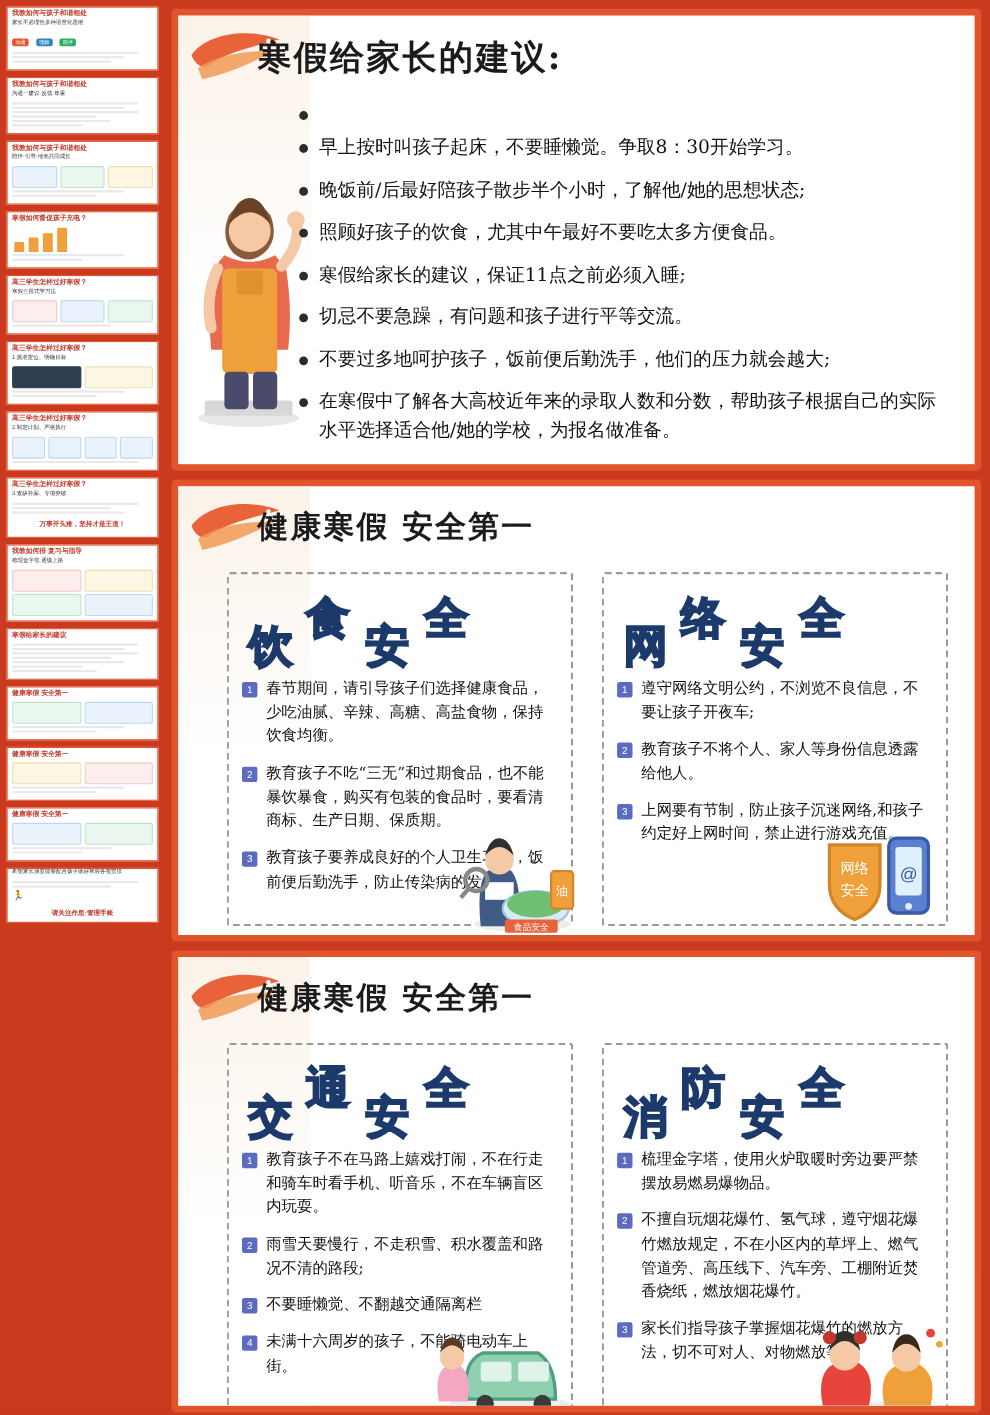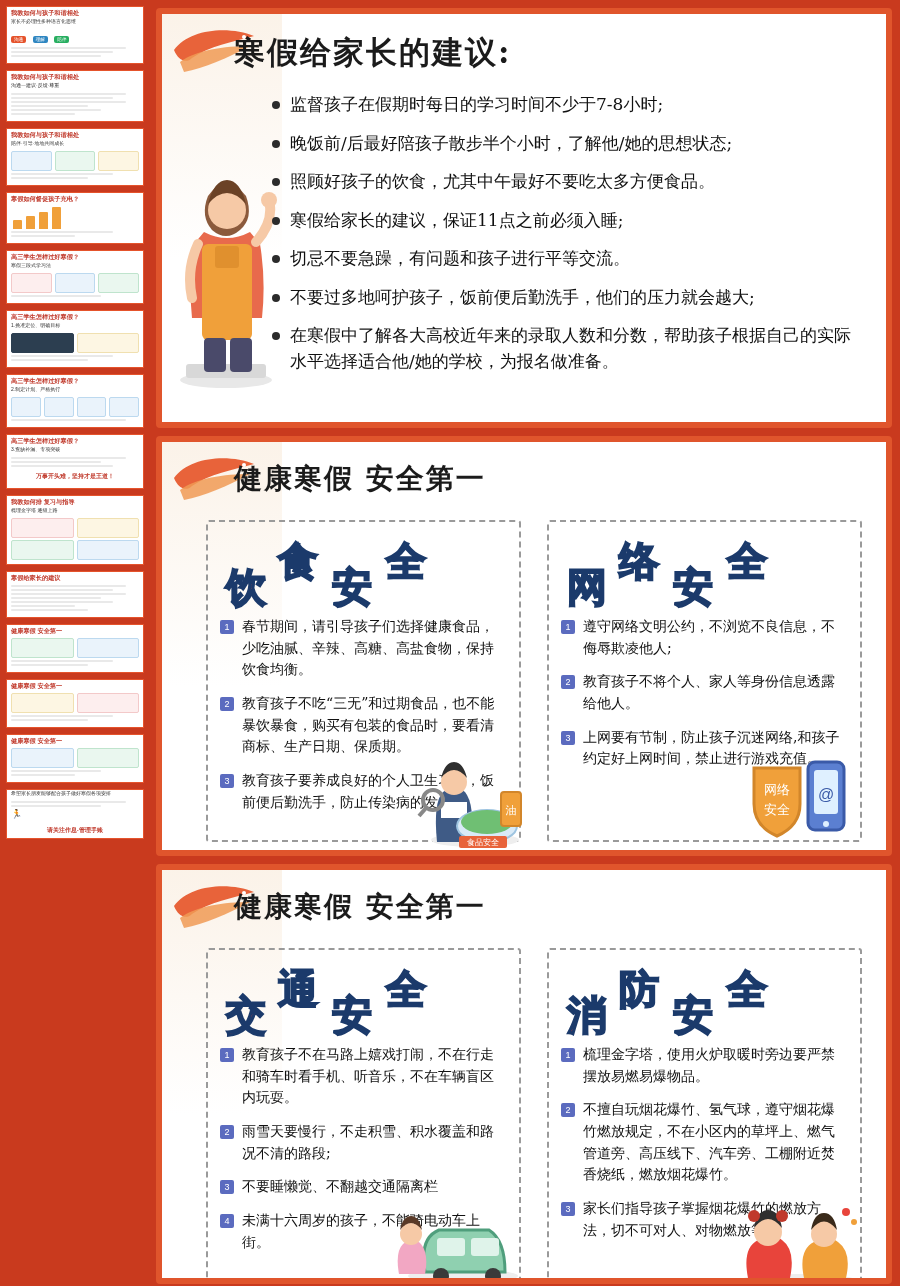--- a/index.html
+++ b/index.html
@@ -341,21 +341,24 @@
         <rect x="36" y="214" width="22" height="34" rx="4" fill="#4a4a6a"></rect>
         <rect x="62" y="214" width="22" height="34" rx="4" fill="#4a4a6a"></rect>
         <path d="M88 118 q16 -18 14 -36" stroke="#f6c9a6" stroke-width="10" fill="none" stroke-linecap="round"></path>
         <circle cx="101" cy="76" r="8" fill="#f6c9a6"></circle>
         <path d="M30 120 q-12 26 -6 54" stroke="#f6c9a6" stroke-width="10" fill="none" stroke-linecap="round"></path>
       </svg>
 
       <div class="bullets">
         <div class="bullet">
           <span class="dot"></span>
-          <span class="btxt">监督孩子在假期时每日的学习时间不少于7-8小时;</span>
+        </div>
+        <div class="bullet">
+          <span class="dot"></span>
+          <span class="btxt">早上按时叫孩子起床，不要睡懒觉。争取8：30开始学习。</span>
         </div>
         <div class="bullet">
           <span class="dot"></span>
           <span class="btxt">晚饭前/后最好陪孩子散步半个小时，了解他/她的思想状态;</span>
         </div>
         <div class="bullet">
           <span class="dot"></span>
           <span class="btxt">照顾好孩子的饮食，尤其中午最好不要吃太多方便食品。</span>
         </div>
         <div class="bullet">
@@ -428,21 +431,21 @@
 
         <div class="col">
           <div class="wordart">
             <span class="wa c1" style="color:#3aa76d">网</span>
             <span class="wa c2" style="color:#2fa3c7">络</span>
             <span class="wa c3" style="color:#e8443b">安</span>
             <span class="wa c4" style="color:#f0a03a">全</span>
           </div>
           <div class="citem">
             <span class="cnum">1</span>
-            <span class="ctxt">遵守网络文明公约，不浏览不良信息，不侮辱欺凌他人;</span>
+            <span class="ctxt">遵守网络文明公约，不浏览不良信息，不要让孩子开夜车;</span>
           </div>
           <div class="citem">
             <span class="cnum">2</span>
             <span class="ctxt">教育孩子不将个人、家人等身份信息透露给他人。</span>
           </div>
           <div class="citem">
             <span class="cnum">3</span>
             <span class="ctxt">上网要有节制，防止孩子沉迷网络,和孩子约定好上网时间，禁止进行游戏充值。</span>
           </div>
           <svg class="deco" style="right:2px;bottom:-6px;width:150px;height:100px" viewBox="0 0 150 100">

